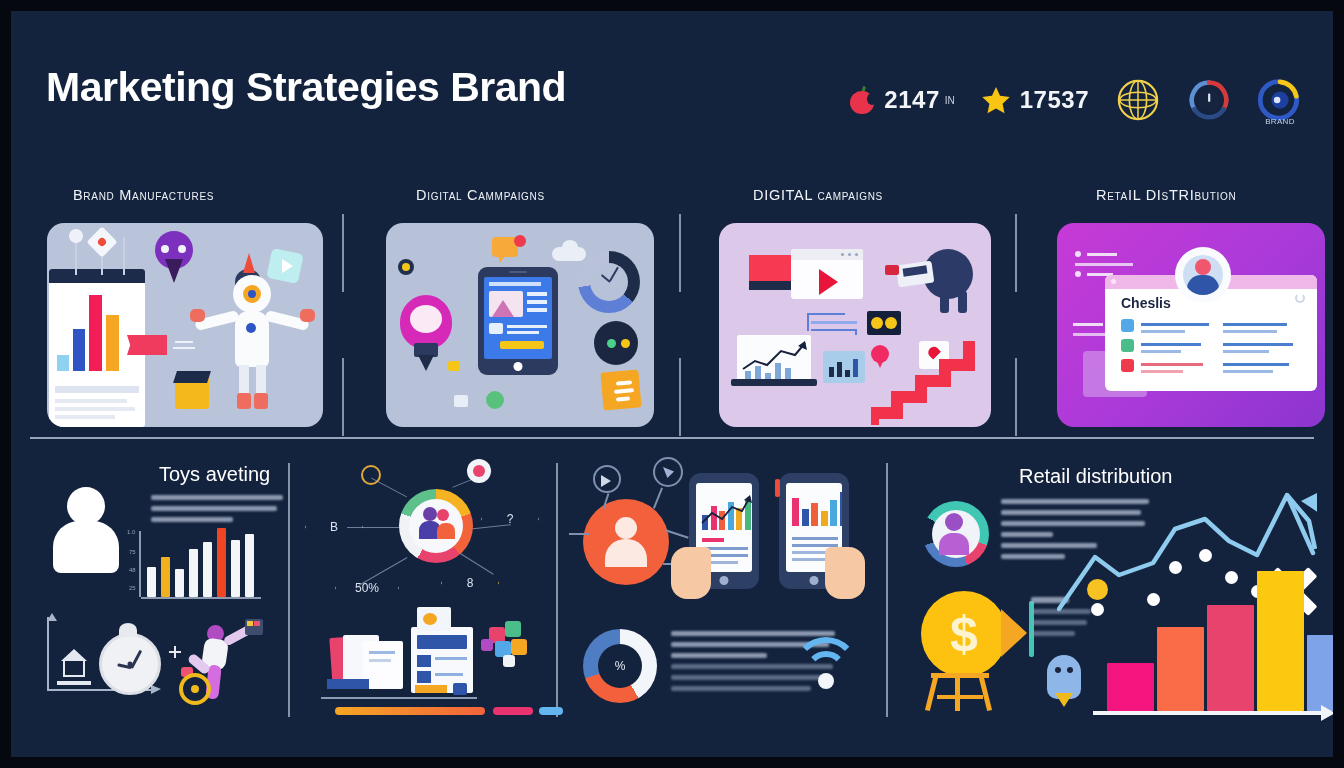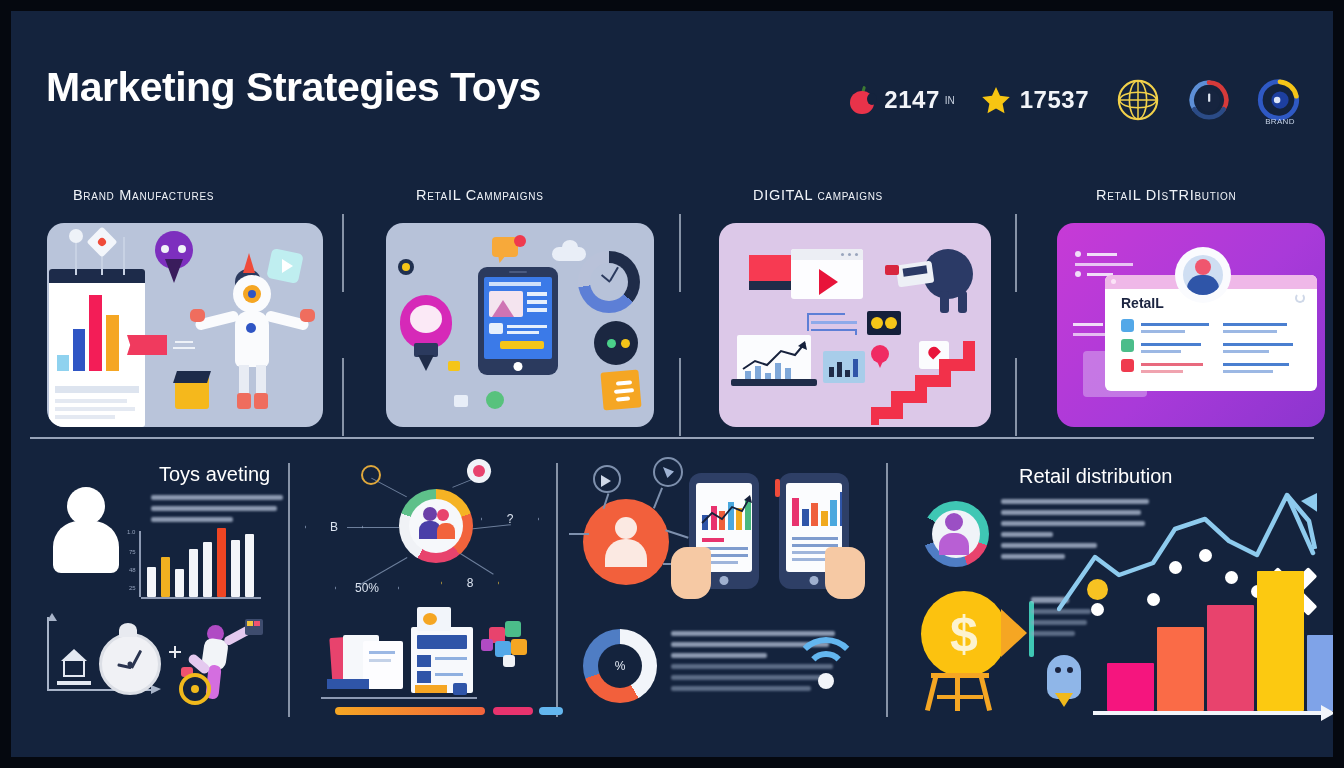--- a/index.html
+++ b/index.html
@@ -155,21 +155,21 @@
   }
   
   .para { position:absolute; }
 </style>
 </head>
 <body>
 
 <div class="poster">
 
   <div class="header">
-    <div class="title">Marketing Strategies Toys</div>
+    <div class="title">Marketing Strategies Brand</div>
 
     <div class="badges">
 
       <div class="badge">
         <div class="apple">
           <div class="apple-stem"></div>
           <div class="apple-body"></div>
           <div class="apple-bite"></div>
         </div>
         <div class="badge-value">2147</div>
@@ -205,21 +205,21 @@
           <path d="M41 20 A19 19 0 0 0 24 5" fill="none" stroke="#f5c518" stroke-width="5" stroke-linecap="round"></path>
           <circle cx="24" cy="24" r="9" fill="#1d3fa0"></circle>
           <circle cx="21" cy="24" r="3.4" fill="#dce6f8"></circle>
         </svg>
         <div class="brandlogo-text">BRAND</div>
       </div>
     </div>
   </div>
 
   <div class="col-label" style="left:62px;">Brand Manufactures</div>
-  <div class="col-label" style="left:405px;">RetaIL Cammpaigns</div>
+  <div class="col-label" style="left:405px;">Digital Cammpaigns</div>
   <div class="col-label" style="left:742px;">DIGITAL campaigns</div>
   <div class="col-label" style="left:1085px;">RetaIL DIsTRIbution</div>
 
   <div class="card card-1">
 
     <div style="position:absolute;left:2px;top:46px;width:96px;height:158px;background:#fff;border-radius:3px;">
       <div style="position:absolute;left:0;top:0;width:100%;height:14px;background:#1d2b4a;border-radius:3px 3px 0 0;"></div>
       <div style="position:absolute;left:8px;bottom:56px;display:flex;align-items:flex-end;gap:4px;height:78px;">
         <div style="width:12px;height:16px;background:#8fd2ef;"></div>
         <div style="width:12px;height:42px;background:#2f55c4;"></div>
@@ -399,21 +399,21 @@
     <div style="position:absolute;left:18px;top:48px;width:6px;height:6px;border-radius:50%;background:#f0ddf8;"></div>
     <div style="position:absolute;left:30px;top:50px;width:26px;height:3px;background:#f0ddf8;"></div>
     <div style="position:absolute;left:16px;top:100px;width:30px;height:3px;background:#f0ddf8;"></div>
     <div style="position:absolute;left:16px;top:110px;width:34px;height:3px;background:#f0ddf8;opacity:.8;"></div>
 
     <div style="position:absolute;left:26px;top:128px;width:64px;height:46px;background:#d7a9ef;opacity:.55;border-radius:4px;"></div>
 
     <div style="position:absolute;left:48px;top:52px;width:212px;height:116px;background:#ffffff;border-radius:6px;">
       <div style="position:absolute;left:0;top:0;width:100%;height:14px;background:#efb8e8;border-radius:6px 6px 0 0;"></div>
       <div style="position:absolute;left:6px;top:4px;width:5px;height:5px;border-radius:50%;background:#fbe3f7;"></div>
-      <div class="card4-title" style="position:absolute;left:16px;top:20px;font-size:14px;font-weight:bold;color:#1b2440;">RetaIL</div>
+      <div class="card4-title" style="position:absolute;left:16px;top:20px;font-size:14px;font-weight:bold;color:#1b2440;">Cheslis</div>
 
       <div style="position:absolute;left:16px;top:44px;width:13px;height:13px;border-radius:3px;background:#53a8e8;"></div>
       <div style="position:absolute;left:36px;top:48px;width:68px;height:3px;background:#4a7fd0;"></div>
       <div style="position:absolute;left:36px;top:55px;width:44px;height:3px;background:#9cb8e4;"></div>
       <div style="position:absolute;left:118px;top:48px;width:64px;height:3px;background:#4a7fd0;"></div>
       <div style="position:absolute;left:118px;top:55px;width:54px;height:3px;background:#9cb8e4;"></div>
 
       <div style="position:absolute;left:16px;top:64px;width:13px;height:13px;border-radius:3px;background:#4bbd8a;"></div>
       <div style="position:absolute;left:36px;top:68px;width:60px;height:3px;background:#4a7fd0;"></div>
       <div style="position:absolute;left:36px;top:75px;width:40px;height:3px;background:#9cb8e4;"></div>

